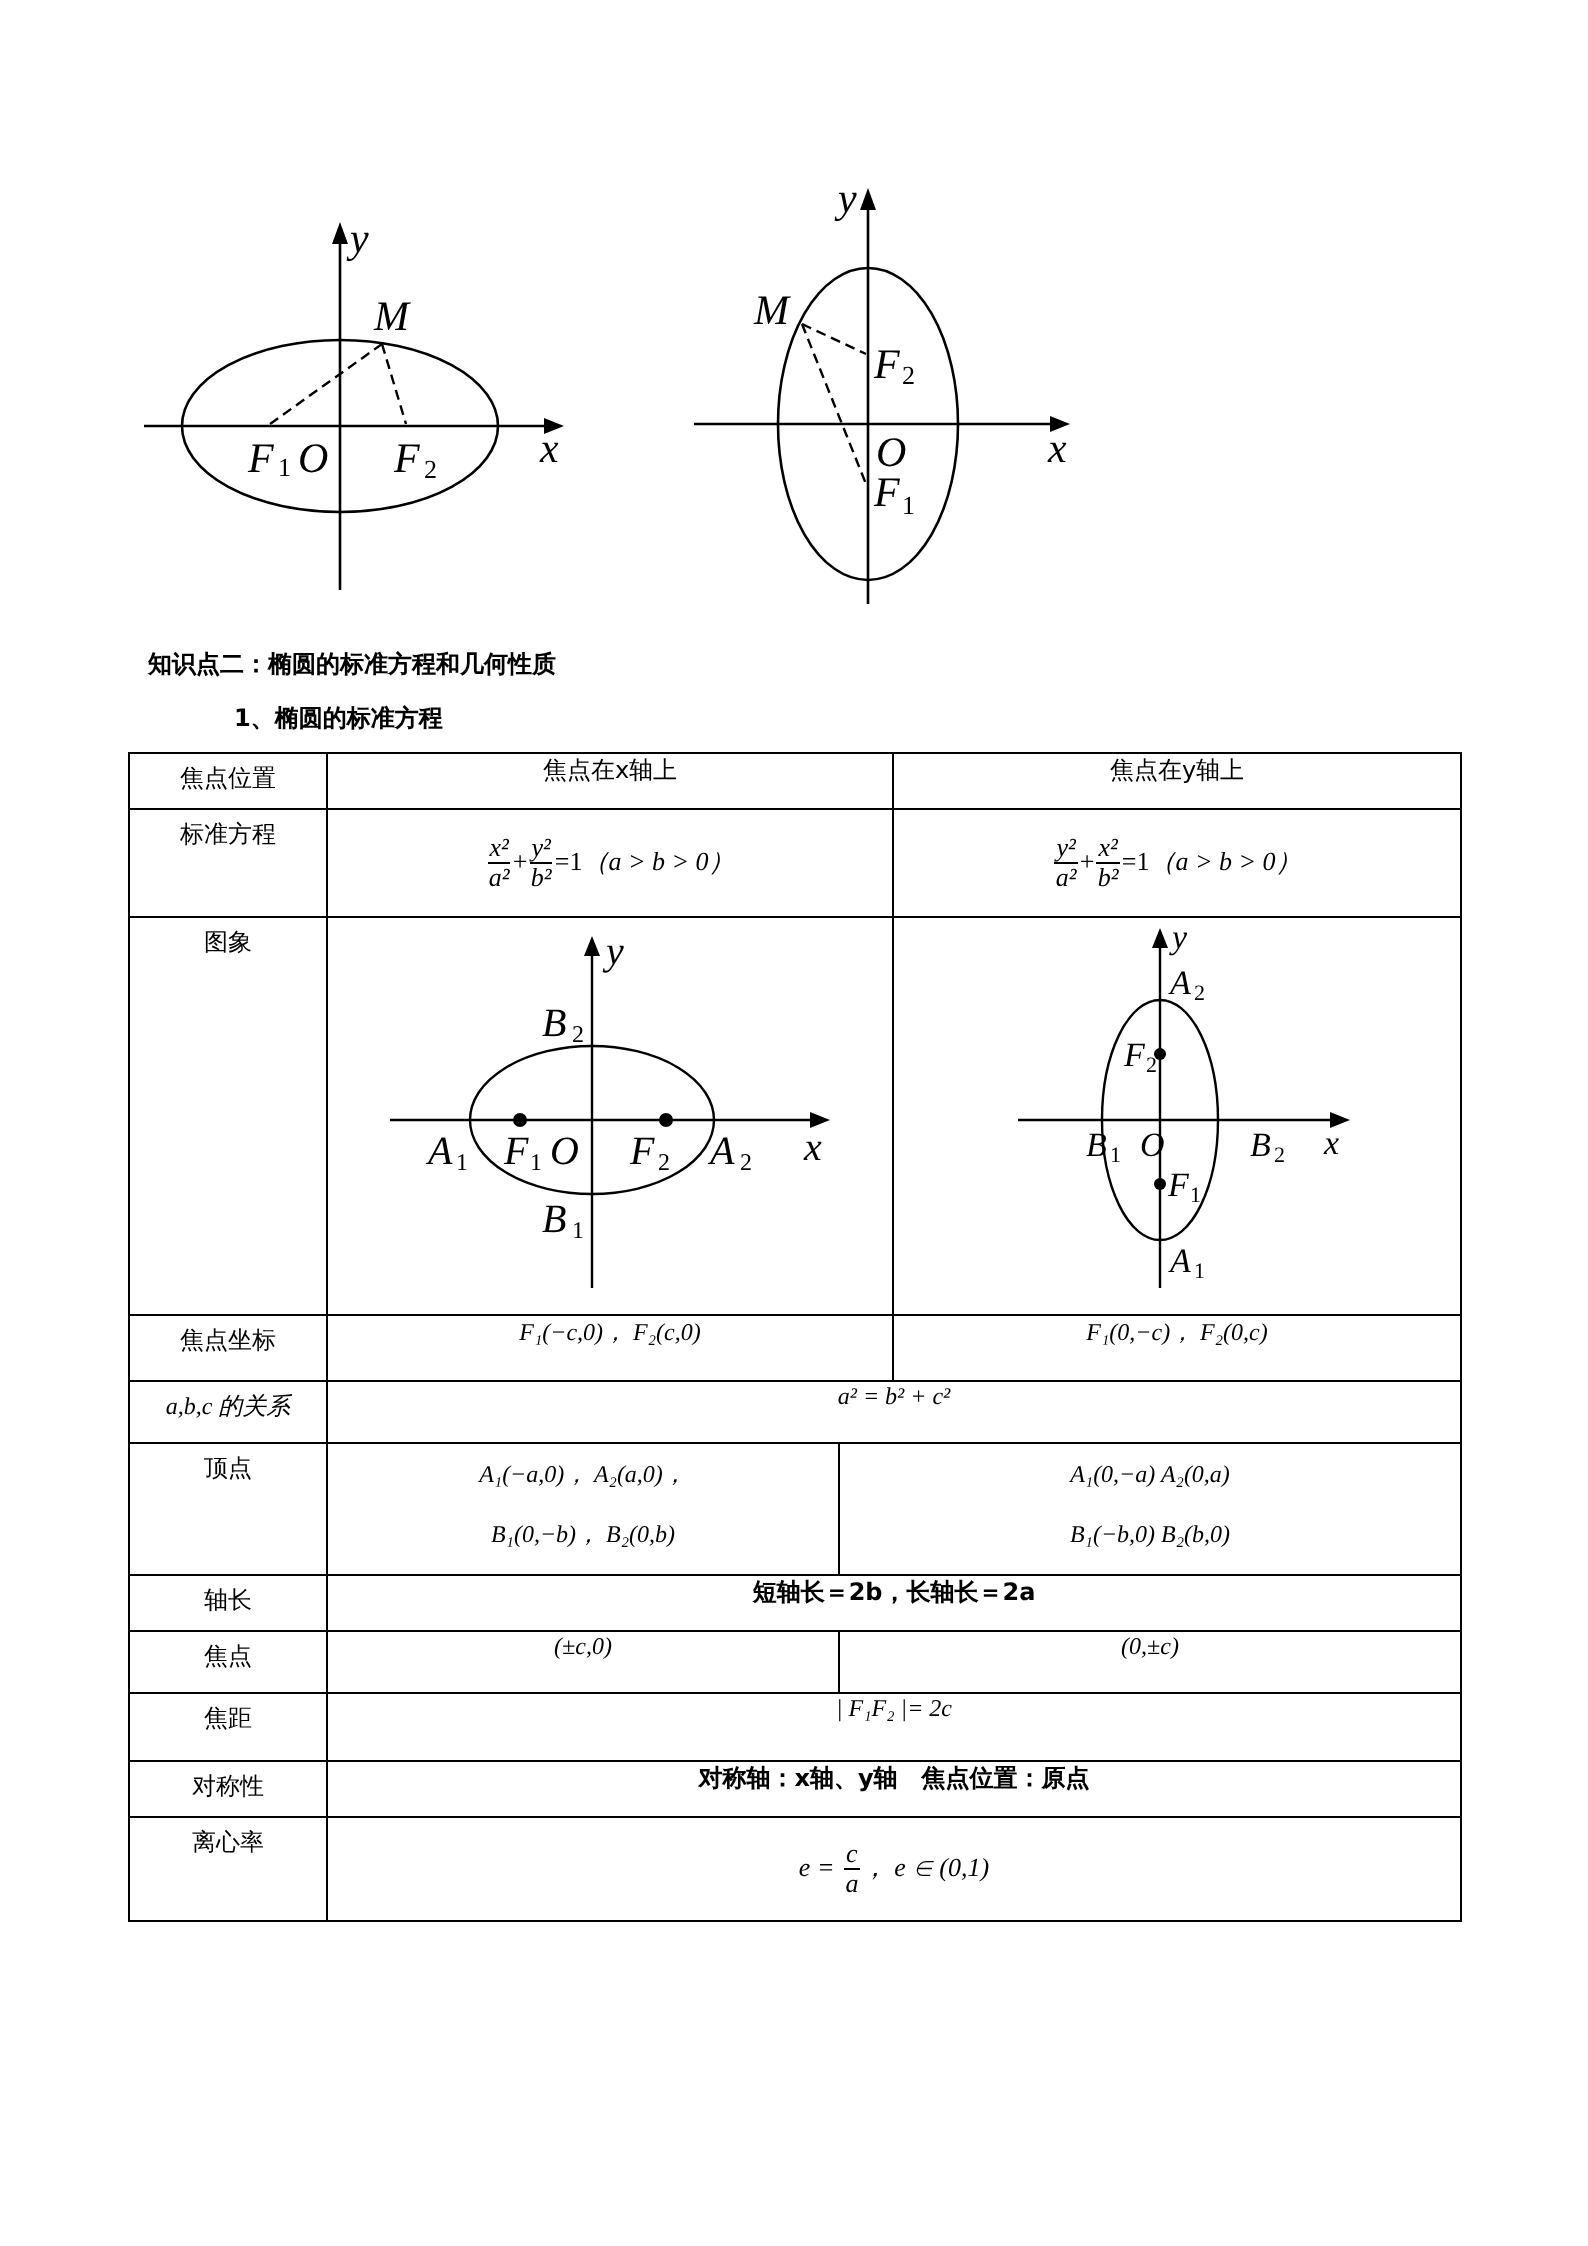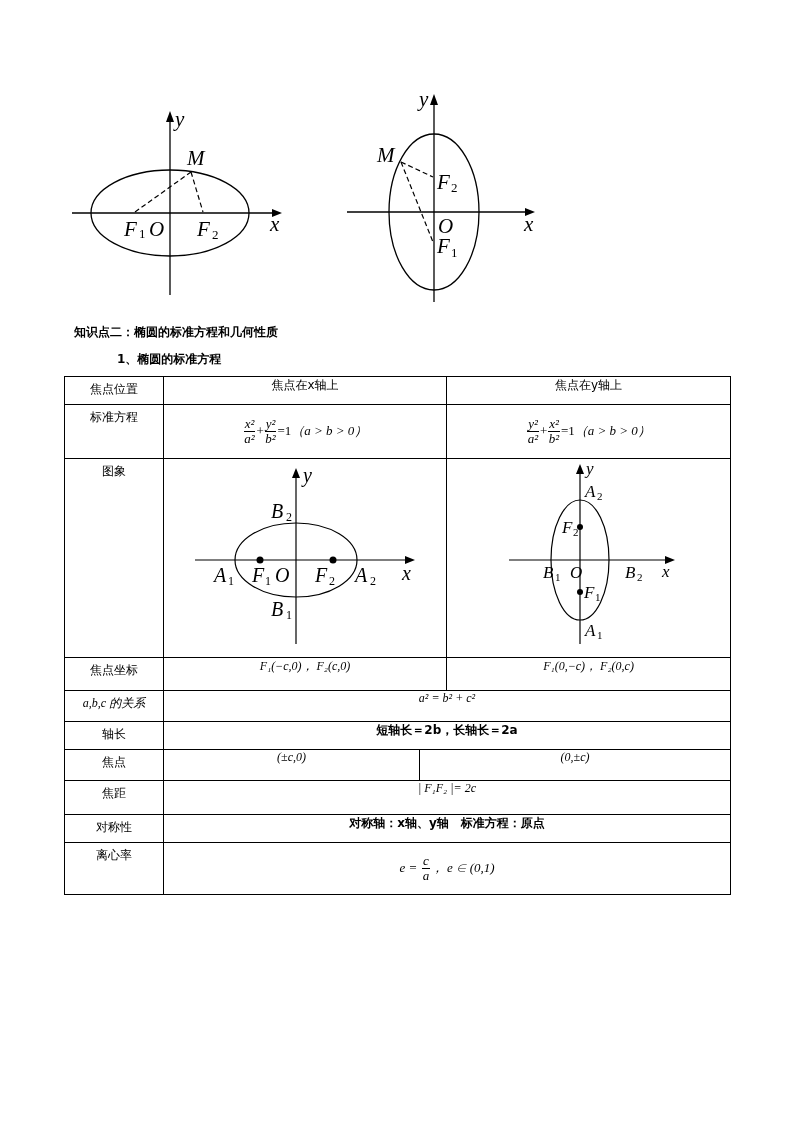--- a/index.html
+++ b/index.html
@@ -145,36 +145,47 @@
   </tr>
   <tr style="height:33px">
     <td class="lab">焦点坐标</td>
     <td colspan="2" class="cellc m">F₁(−c,0)， F₂(c,0)</td>
     <td class="cellc m">F₁(0,−c)， F₂(0,c)</td>
   </tr>
   <tr style="height:31px">
     <td class="lab m">a,b,c 的关系</td>
     <td colspan="3" class="cellc m">a² = b² + c²</td>
   </tr>
+  <tr style="height:66px">
+    <td class="lab">顶点</td>
+    <td class="cellc m">
+      <div style="line-height:30px">A₁(−a,0)， A₂(a,0)，</div>
+      <div style="line-height:30px">B₁(0,−b)， B₂(0,b)</div>
+    </td>
+    <td colspan="2" class="cellc m">
+      <div style="line-height:30px">A₁(0,−a) A₂(0,a)</div>
+      <div style="line-height:30px">B₁(−b,0) B₂(b,0)</div>
+    </td>
+  </tr>
   <tr style="height:28px">
     <td class="lab">轴长</td>
     <td colspan="3" class="cellc" style="font-weight:bold">短轴长＝2b，长轴长＝2a</td>
   </tr>
   <tr style="height:31px">
     <td class="lab">焦点</td>
     <td class="cellc m">(±c,0)</td>
     <td colspan="2" class="cellc m">(0,±c)</td>
   </tr>
   <tr style="height:34px">
     <td class="lab">焦距</td>
     <td colspan="3" class="cellc m">| F₁F₂ |= 2c</td>
   </tr>
   <tr style="height:28px">
     <td class="lab">对称性</td>
-    <td colspan="3" class="cellc" style="font-weight:bold">对称轴：x轴、y轴　标准方程：原点</td>
+    <td colspan="3" class="cellc" style="font-weight:bold">对称轴：x轴、y轴　焦点位置：原点</td>
   </tr>
   <tr style="height:52px">
     <td class="lab">离心率</td>
     <td colspan="3" style="vertical-align:middle">
       <span class="m">e =</span>
       <span class="frac m"><span class="num">c</span><span>a</span></span><span class="m">，  e ∈ (0,1)</span>
     </td>
   </tr>
 </tbody>
   </table>

